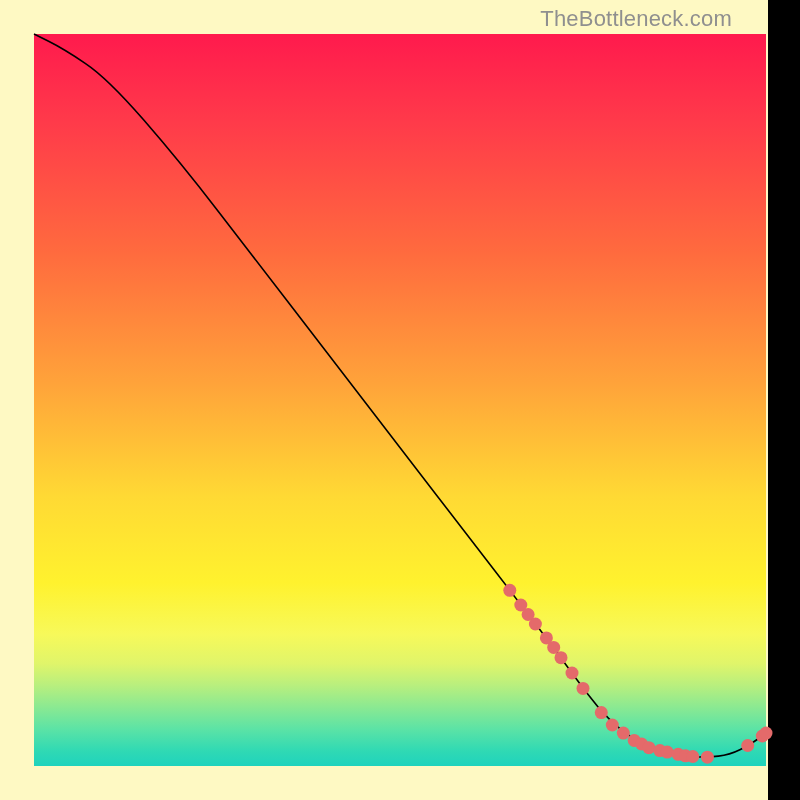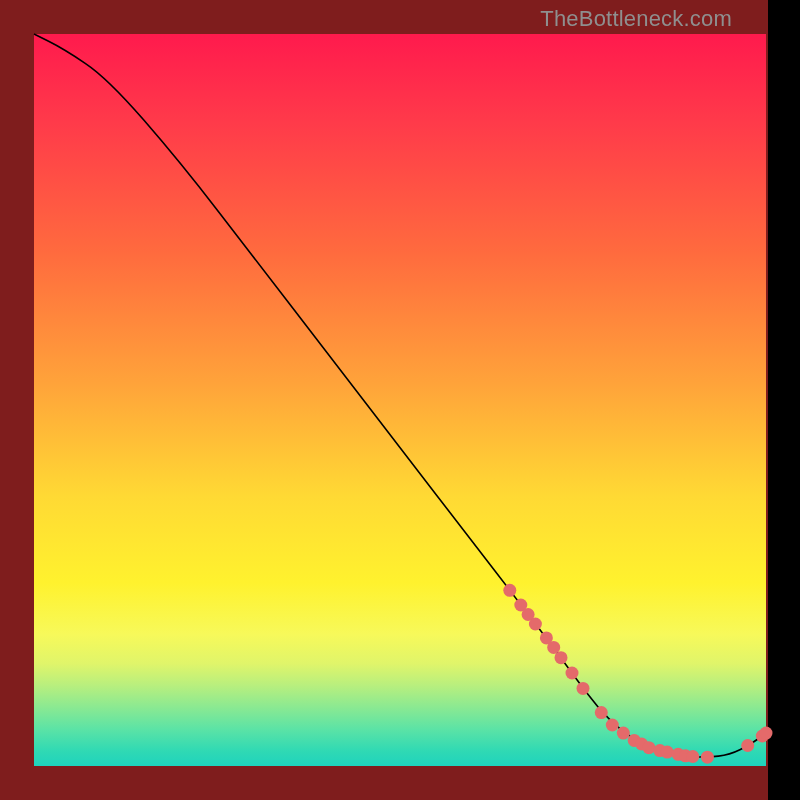--- a/index.html
+++ b/index.html
@@ -8,21 +8,21 @@
     background: #000;
     width: 800px;
     height: 800px;
     overflow: hidden;
     font-family: Arial, Helvetica, sans-serif;
   }
   .frame {
     position: relative;
     width: 768px;
     height: 800px;
-    background: #7f1d1d;
+    background: #fef9c3;
   }
   .plot-area {
     position: absolute;
     left: 34px;
     top: 34px;
     width: 732px;
     height: 732px;
     
     background: linear-gradient(
       to bottom,

